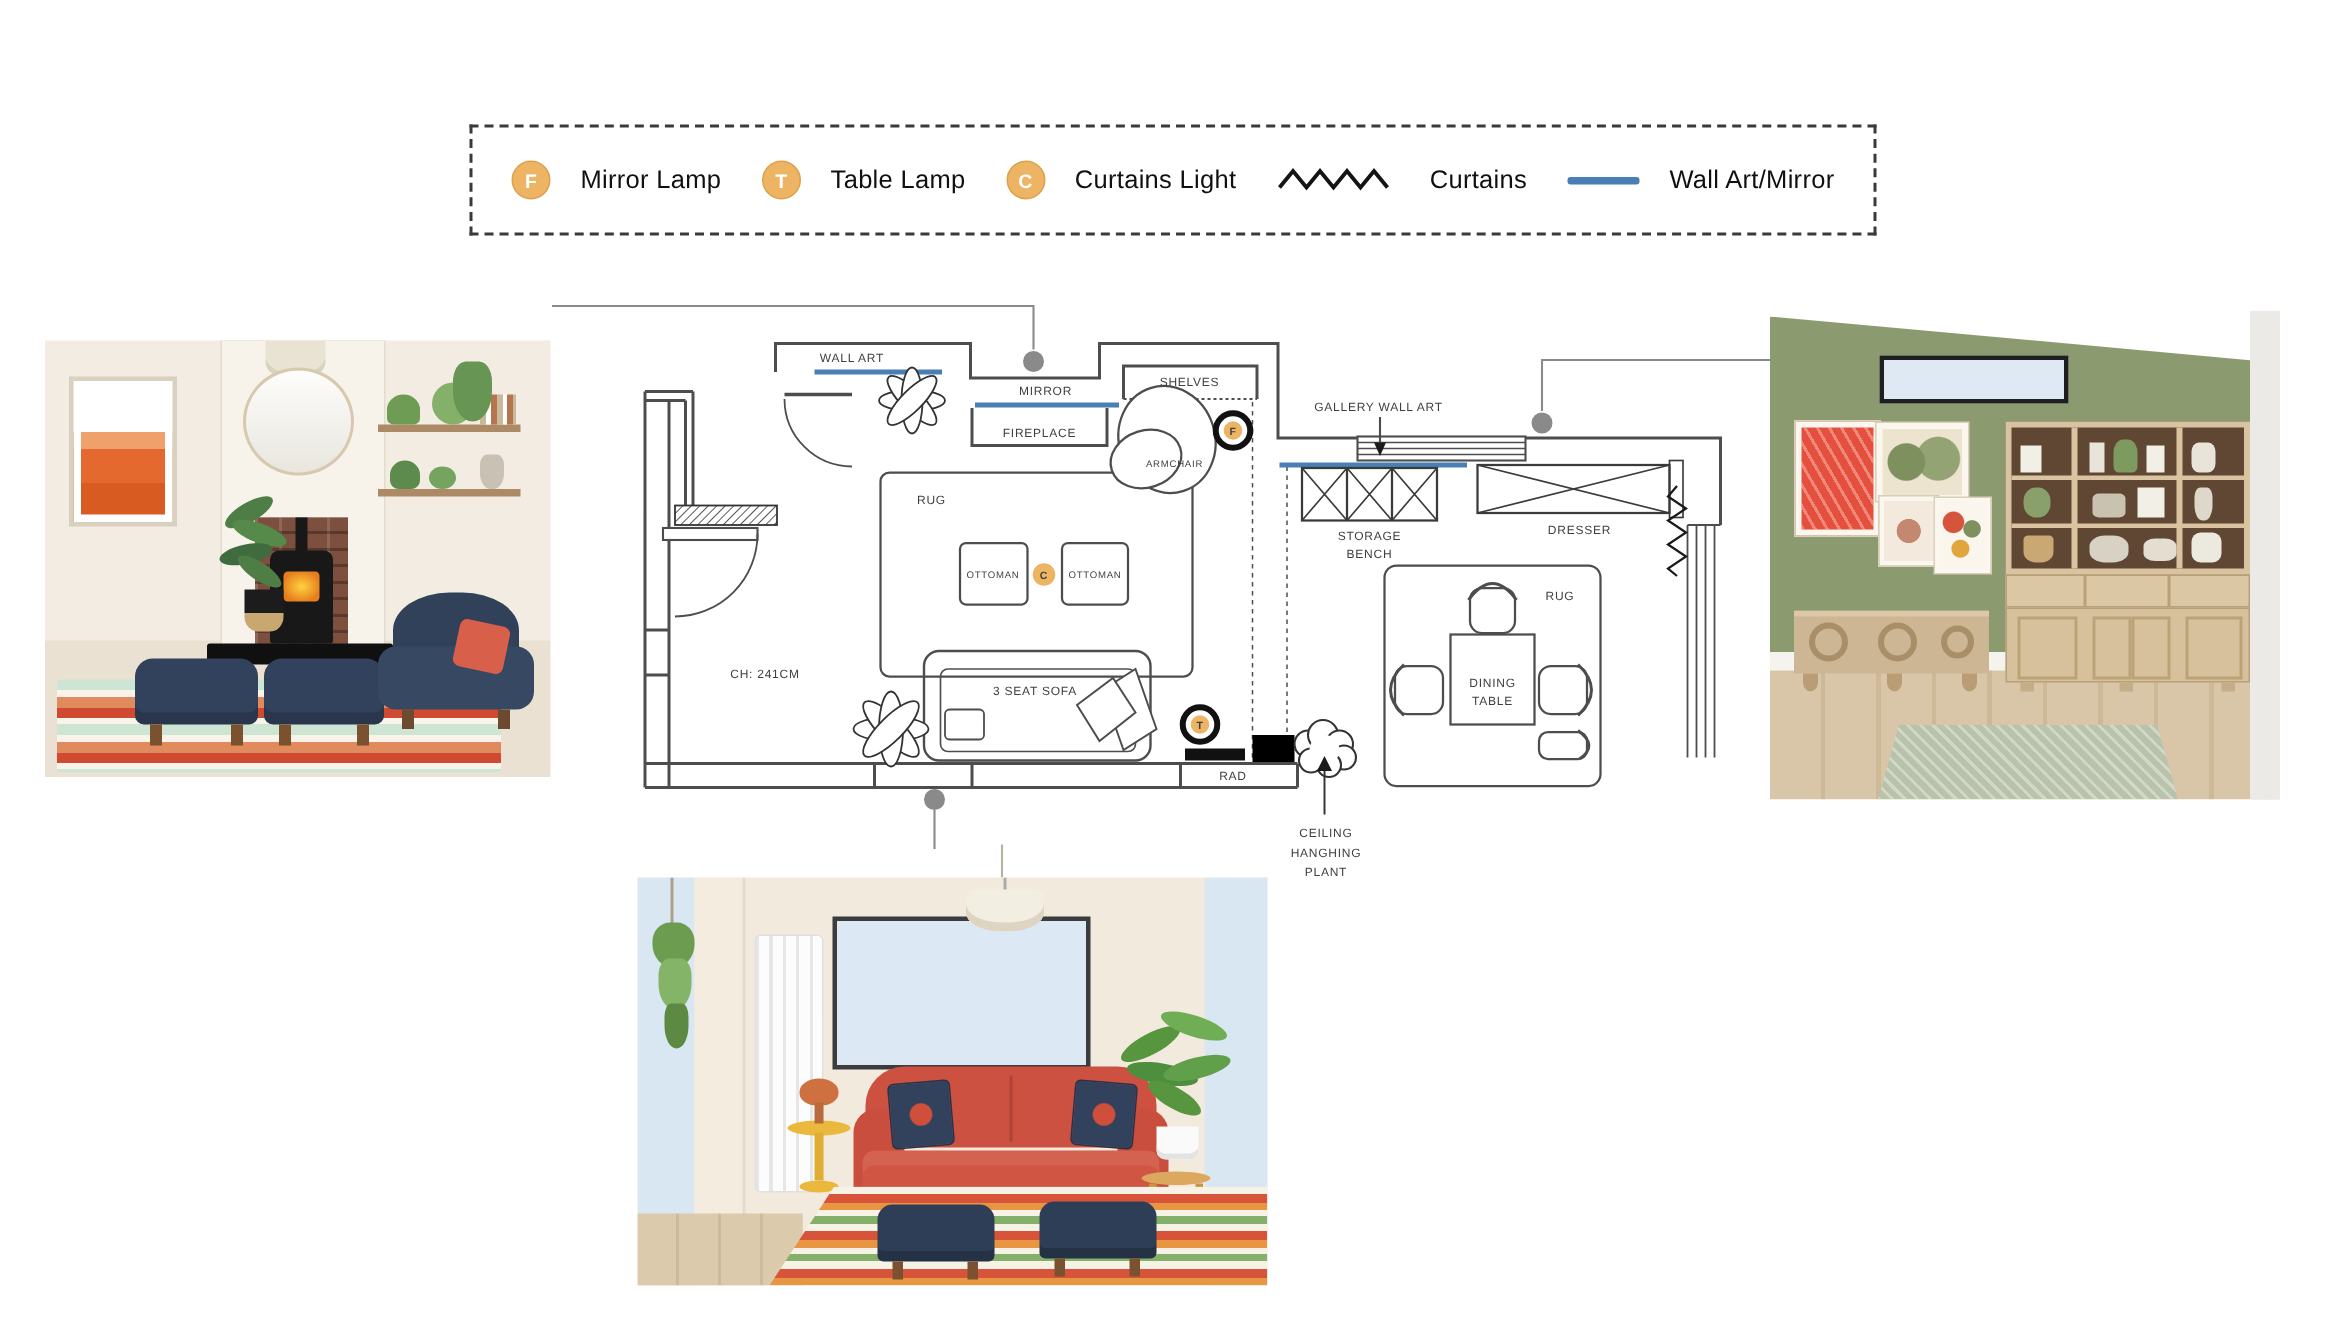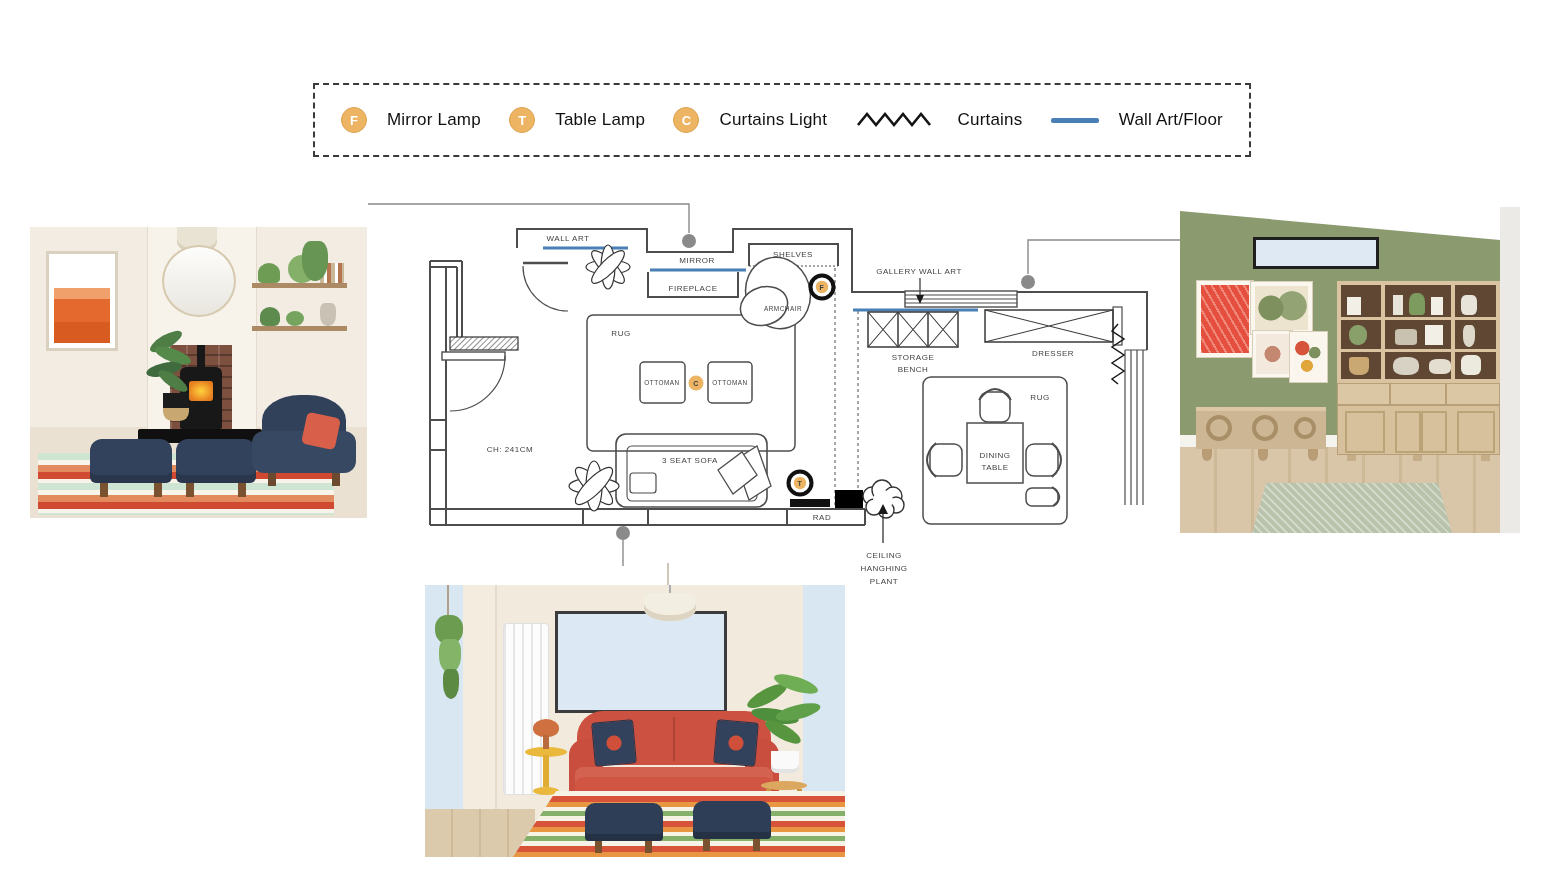--- a/index.html
+++ b/index.html
@@ -60,21 +60,21 @@
     <span class="legend-label">Curtains Light</span>
   </div>
   <div class="legend-item">
     <svg width="82" height="22">
       <polyline points="2,16 11,5 20,16 29,5 38,16 47,5 56,16 65,5 74,16" fill="none" stroke="#141414" stroke-width="2.6"></polyline>
     </svg>
     <span class="legend-label">Curtains</span>
   </div>
   <div class="legend-item">
     <span class="legend-blueline"></span>
-    <span class="legend-label">Wall Art/Floor</span>
+    <span class="legend-label">Wall Art/Mirror</span>
   </div>
 </div>
 
 <svg class="abs plan" viewBox="360 195 830 400">
   <defs>
     <pattern id="hatch" width="4" height="14" patternUnits="userSpaceOnUse" patternTransform="rotate(45)">
       <line x1="0" y1="0" x2="0" y2="14" stroke="#333" stroke-width="1.1"></line>
     </pattern>
   </defs>
 

